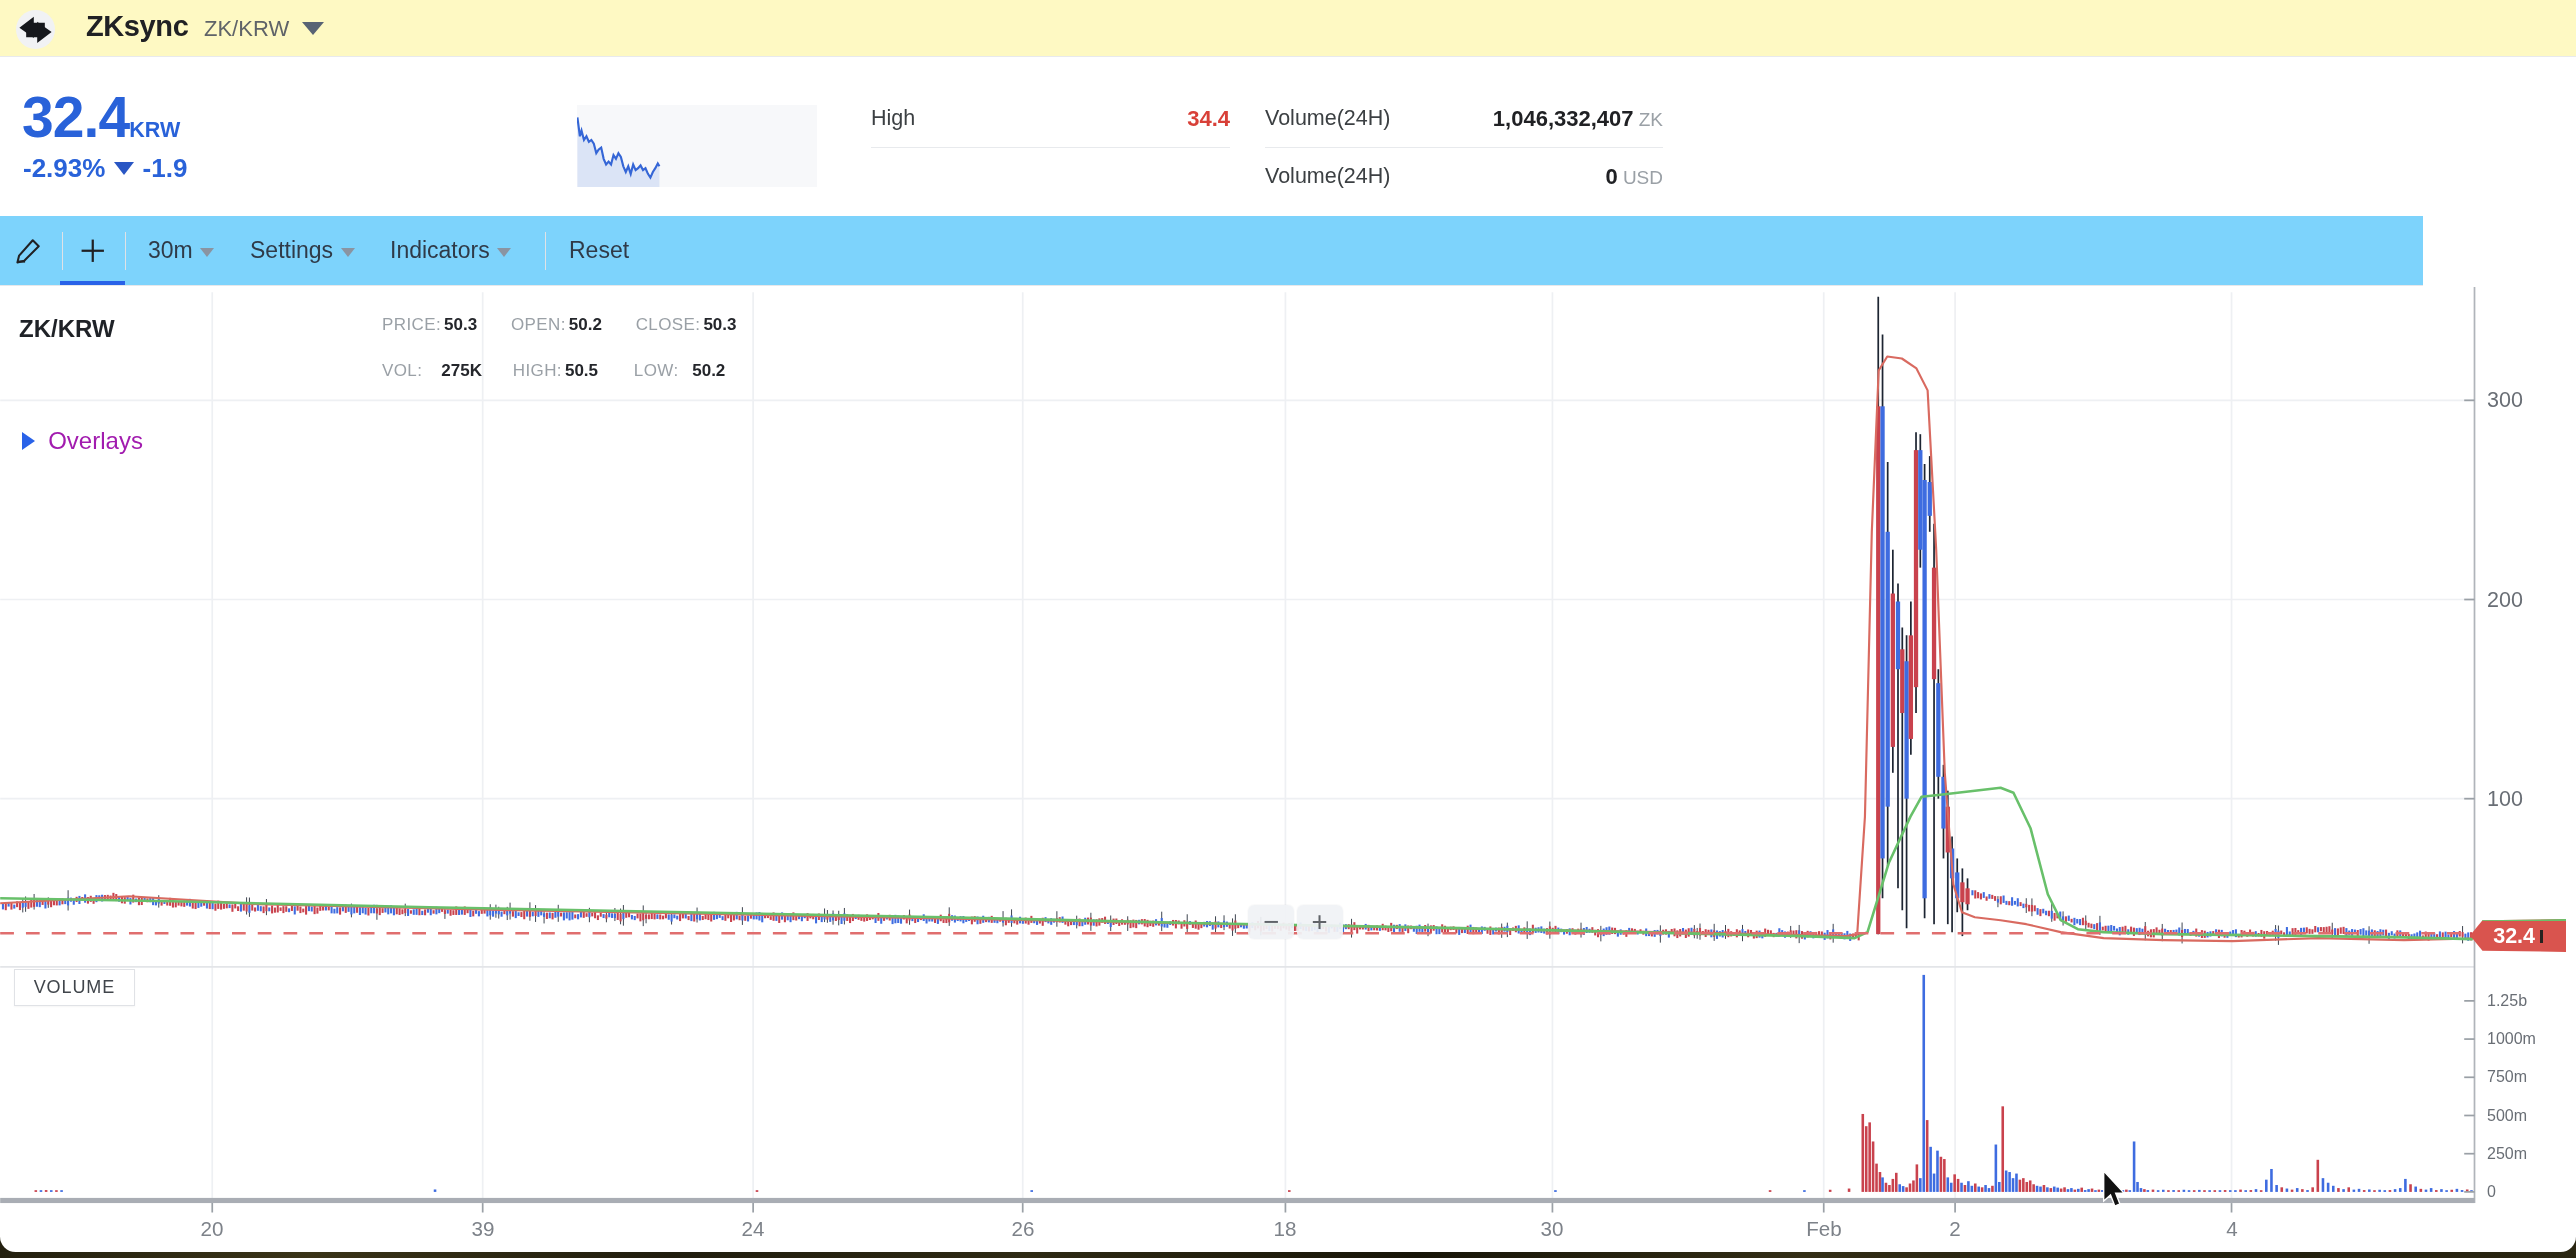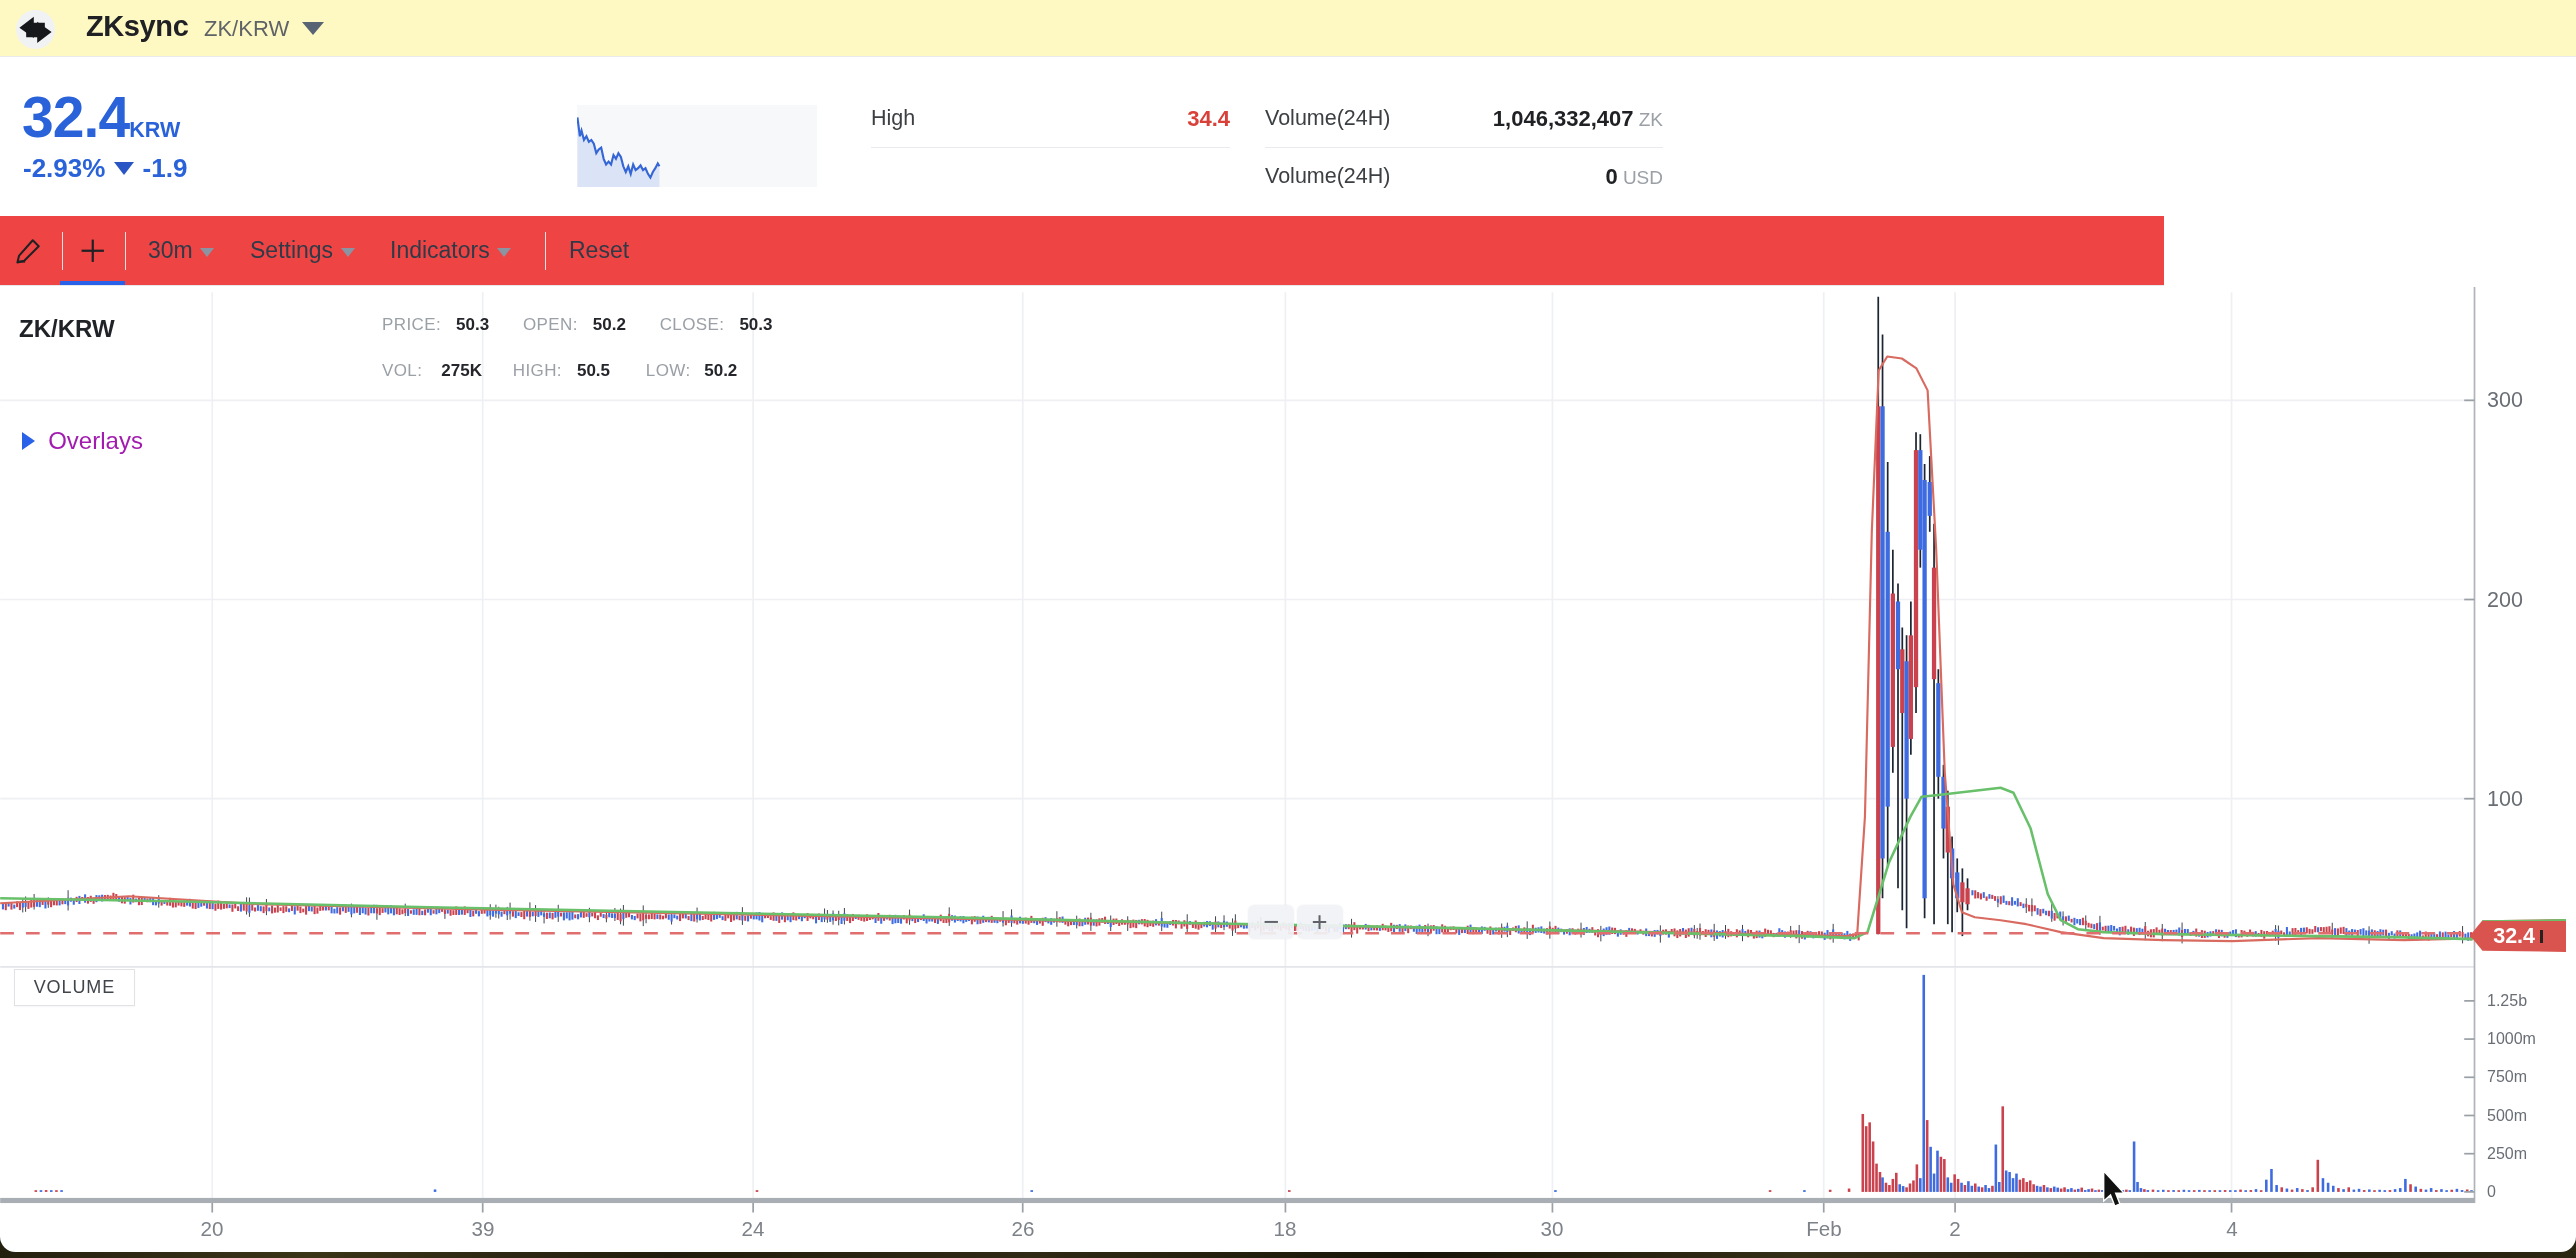--- a/index.html
+++ b/index.html
@@ -29,36 +29,36 @@
   .stat-col1 { left:871px; width:359px; }
   .stat-col2 { left:1265px; width:398px; }
   .stat-row { height:57px; display:flex; justify-content:space-between; align-items:center; }
   .stat-div { height:0; border-top:1.7px solid #e8eaed; }
   .stat-label { font-size:21.5px; color:#3c4043; }
   .stat-val { font-size:22px; font-weight:700; color:#202124; }
   .val-red { color:#d84038; }
   .val-blue { color:#1f63e8; }
   .unit { font-size:19px; color:#9aa0a6; font-weight:400; margin-left:5.2px; }
   
-  .toolbar { position:absolute; left:0; top:216px; width:2164px; height:70px; border-bottom:1.7px solid #e6e8eb; background:#ef4444; }
+  .toolbar { position:absolute; left:0; top:216px; width:2423px; height:70px; border-bottom:1.7px solid #e6e8eb; background:#7dd3fc; }
   .tb-item { position:absolute; top:0; height:69px; display:flex; align-items:center; font-size:23px; color:#2f3a48; gap:7.7px; cursor:pointer; }
   .tb-caret { width:0; height:0; border-left:7.7px solid transparent; border-right:7.7px solid transparent; border-top:9.4px solid #8a94a2; margin-top:3.4px; }
   .tb-div { position:absolute; top:15.5px; width:0.9px; height:38px; background:#e0e2e6; }
   .tb-active { position:absolute; left:60px; top:65px; width:65px; height:4.3px; background:#2962e8; }
   
   .chart-wrap { position:absolute; left:0; top:287px; width:2576px; height:965px; }
   #chart-svg { position:absolute; left:0; top:0; }
   .axis-label { position:absolute; color:#696e75; font-size:21.5px; transform:translateY(-50%); }
   .vol-label { font-size:16px; }
   .x-label { position:absolute; color:#7d8289; font-size:20.6px; transform:translateX(-50%); }
   .legend { position:absolute; left:19px; top:27.5px; }
   .legend-pair { font-size:24px; font-weight:700; color:#1f2227; }
   .ohlc { position:absolute; top:0; font-size:17px; white-space:nowrap; }
   .ohlc .lb { color:#9aa0a6; letter-spacing:0.4px; }
-  .ohlc .vl { color:#24262b; font-weight:700; margin-left:15px; }
+  .ohlc .vl { color:#24262b; font-weight:700; margin-left:3px; }
   .overlays { position:absolute; left:21.5px; top:140px; display:flex; align-items:center; gap:13.7px; cursor:pointer; }
   .ov-tri { width:0; height:0; border-top:9.4px solid transparent; border-bottom:9.4px solid transparent; border-left:13.7px solid #2962e8; }
   .ov-text { font-size:24px; color:#a21caf; }
   .volume-badge { position:absolute; left:13.7px; top:682px; background:#fff; border:1.7px solid #e0e2e6; padding:6.9px 19px; font-size:18px; color:#40454b; letter-spacing:0.9px; box-shadow:0 0.9px 1.7px rgba(0,0,0,0.04); }
   .zoom-ctrl { position:absolute; left:1248px; top:618px; display:flex; gap:2.6px; }
   .zoom-btn { width:46px; height:34px; background:rgba(240,242,245,0.93); border-radius:6px; display:flex; align-items:center; justify-content:center; font-size:27.5px; color:#5f6368; cursor:pointer; box-shadow:0 0 0 0.9px rgba(0,0,0,0.02); }
   .price-tag { position:absolute; left:2470px; top:632px; width:96px; height:33px; background:#d9544e; color:#fff; font-size:21.5px; font-weight:700; display:flex; align-items:center; justify-content:center; gap:5.2px; clip-path:polygon(0 50%, 13% 4%, 100% 0, 100% 100%, 13% 96%); border-top:2.6px solid #6cc06a; }
   .tag-tick { display:inline-block; width:2.6px; height:13.7px; background:#26221f; }
   .cursor-arrow { position:absolute; left:2102px; top:883px; }
 </style>

